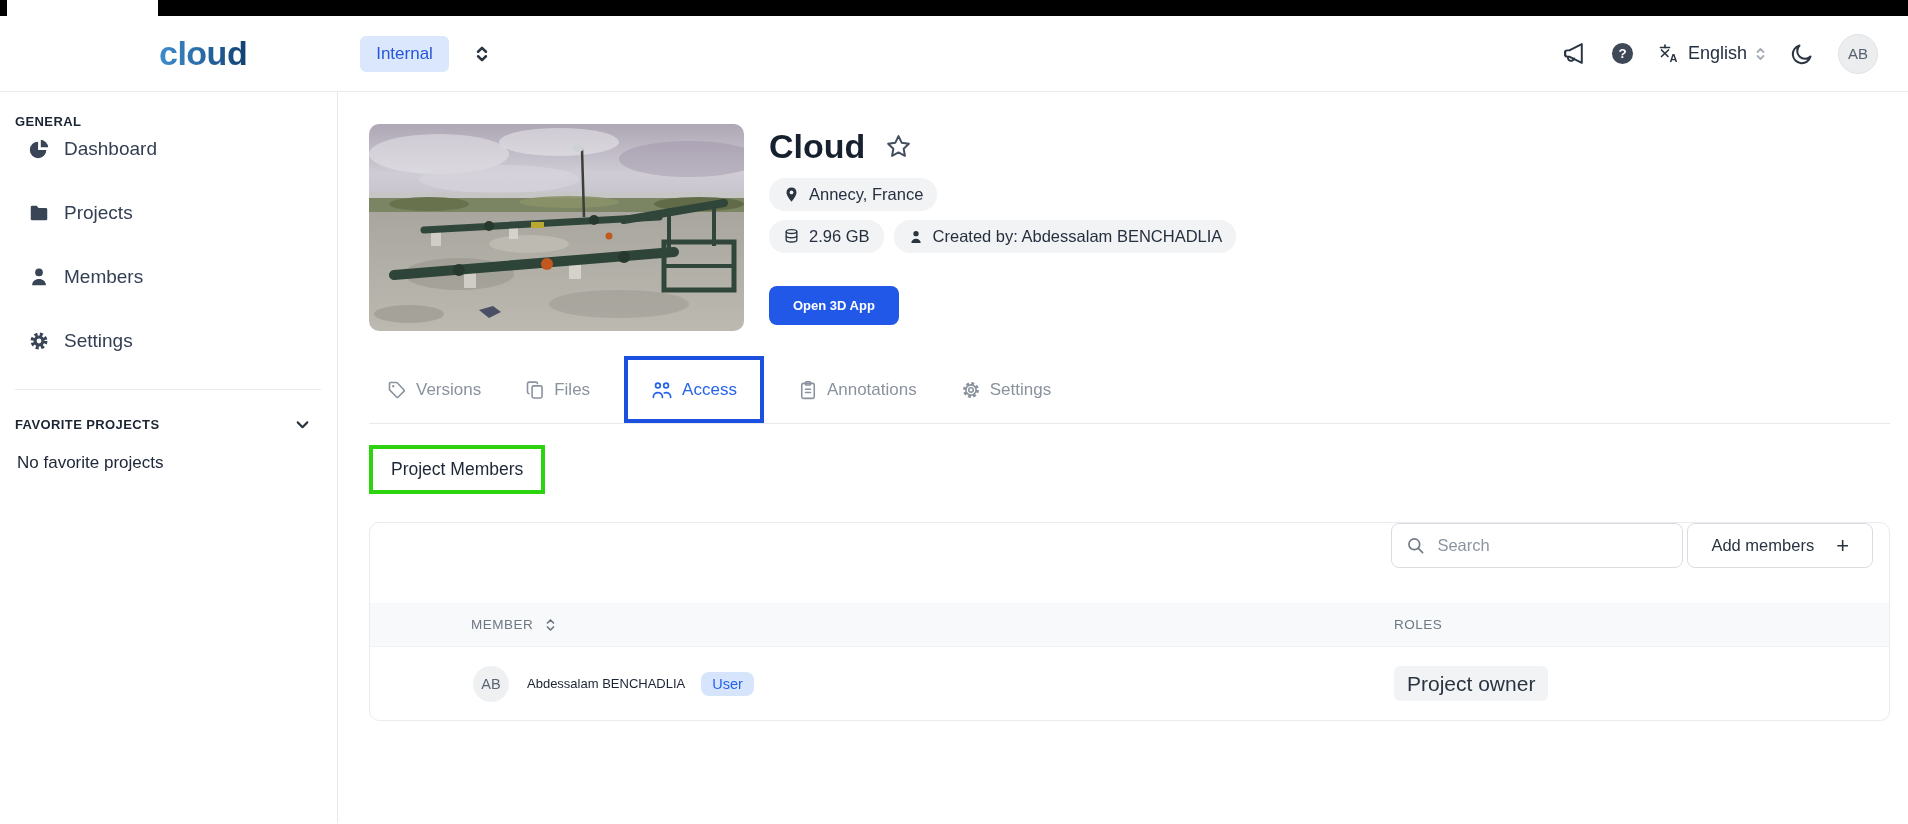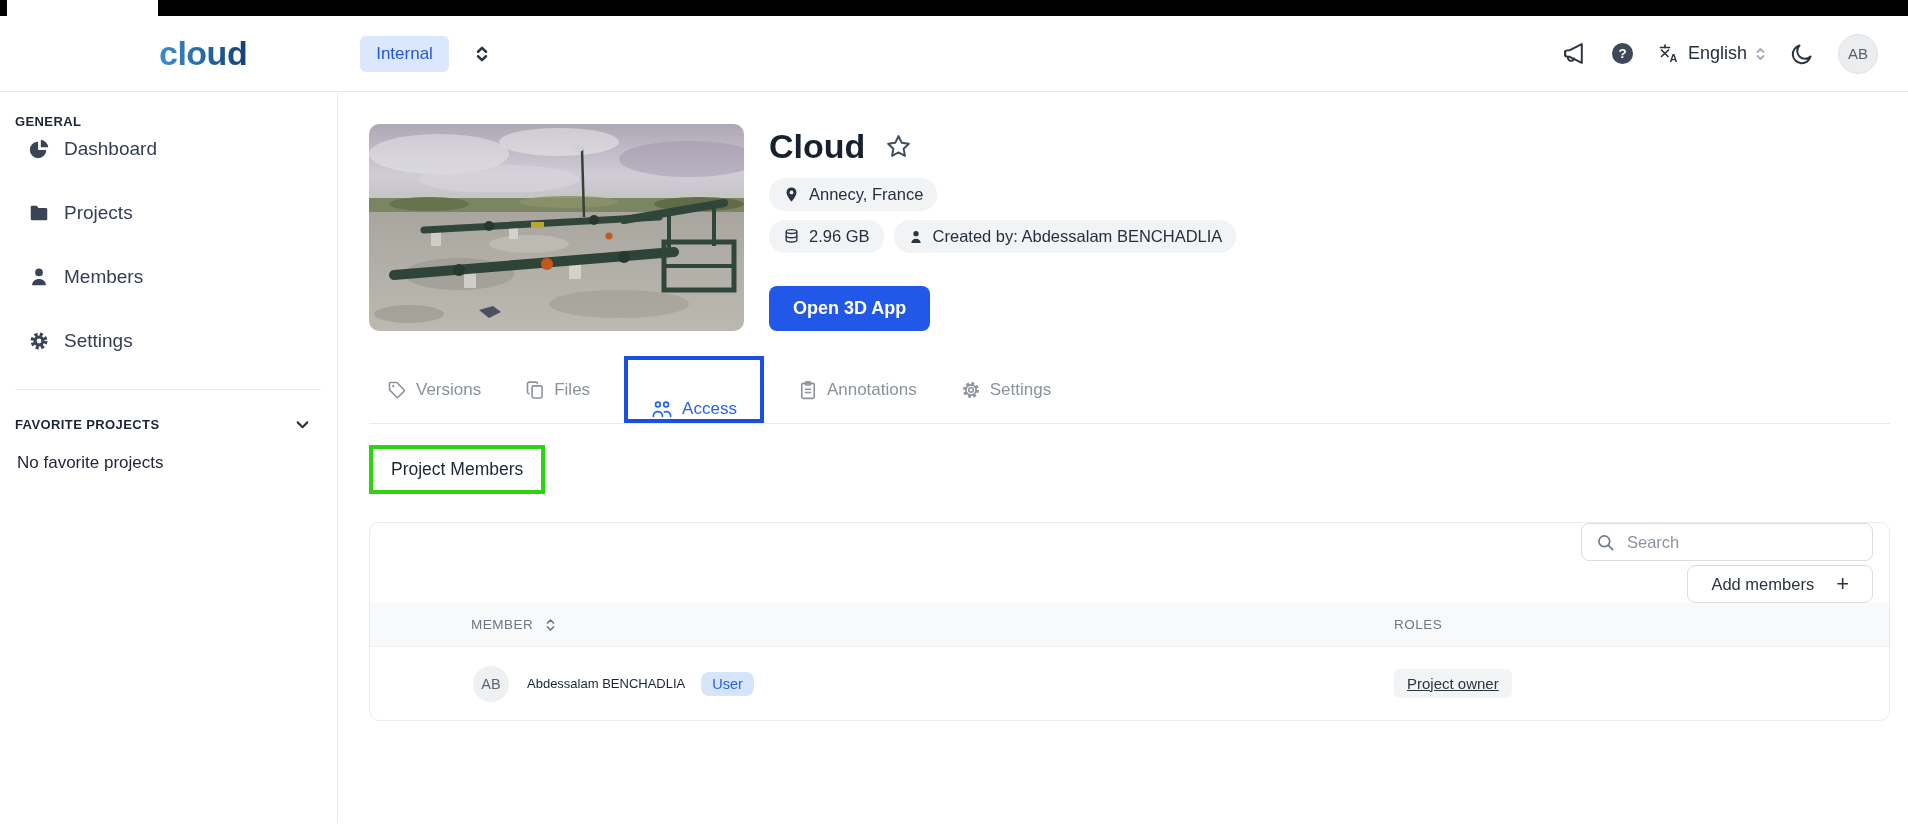--- a/index.html
+++ b/index.html
@@ -43,53 +43,53 @@
   .proj-header { display:flex; gap:25px; }
   .thumb { width:375px; height:207px; border-radius:10px; overflow:hidden; flex-shrink:0; }
   .proj-info { padding-top:2px; }
   .title-row { display:flex; align-items:center; gap:20px; }
   .proj-title { font-size:34px; font-weight:700; color:#16202e; line-height:40px; }
   .badge-row { display:flex; gap:10px; margin-top:12px; }
   .badge-row.second { margin-top:9px; }
   .gbadge { display:inline-flex; align-items:center; gap:9px; background:#f1f3f5; border-radius:16px;
     padding:7px 14px; font-size:16.5px; color:#27303f; height:33px; }
   .open-btn { margin-top:33px; display:inline-block; background:#2158e8; color:#fff; border:none; border-radius:8px;
-    font-size:18px; font-weight:700; padding:12px 24px; cursor:pointer; font-family:"Liberation Sans",sans-serif; }
+    font-size:13px; font-weight:700; padding:12px 24px; cursor:pointer; font-family:"Liberation Sans",sans-serif; }
 
   
   .tabs { margin-top:25px; display:flex; align-items:center; gap:44px; height:68px;
     border-bottom:1px solid #e7e9ec; padding-left:18px; position:relative; }
   .tab { display:flex; align-items:center; gap:9px; font-size:17px; color:#8a929e; cursor:pointer; height:100%; }
-  .tab.active { color:#2563eb; border:4px solid #1b4fe0; padding:0 23px; margin:0 -10px; background:#fff; z-index:2;align-items:flex-end; }
+  .tab.active { color:#2563eb; border:4px solid #1b4fe0; padding:0 23px; margin:0 -10px; background:#fff; z-index:2; }
 
   
   .section-box { display:inline-block; margin-top:21px; border:4px solid #2ed30f; padding:10px 18px; }
   .section-title { font-size:17.5px; color:#1d2736; }
 
   
   .card { margin-top:28px; border:1px solid #e9ebee; border-radius:10px; overflow:hidden; background:#fff; }
-  .card-toolbar { height:80px; display:flex; align-items:flex-end; justify-content:flex-end; gap:4px; padding:0 16px;flex-direction:column; }
+  .card-toolbar { height:80px; display:flex; align-items:flex-start; justify-content:flex-end; gap:4px; padding:0 16px; }
   .search-box { width:292px; height:45px; border:1px solid #d9dde2; border-radius:8px;
     display:flex; align-items:center; gap:12px; padding:0 14px; }
   .search-box input { border:none; outline:none; flex:1; font-size:16.5px; color:#27303f; font-family:"Liberation Sans",sans-serif; }
   .search-box input::placeholder { color:#8b95a1; }
   .add-btn { height:45px; display:flex; align-items:center; gap:22px; padding:0 23px;
     border:1px solid #d9dde2; border-radius:8px; background:#fff; cursor:pointer;
     font-size:16.5px; color:#2a3441; font-family:"Liberation Sans",sans-serif; }
   .add-btn .plus { font-size:22px; font-weight:400; line-height:1; color:#2a3441; }
   .thead { height:43px; background:#f8f9fa; display:grid; grid-template-columns:1fr 495px; align-items:center;
     font-size:13.5px; color:#6e7883; letter-spacing:0.5px; }
   .th-member { padding-left:101px; display:flex; align-items:center; gap:12px; cursor:pointer; }
   .trow { height:74px; display:grid; grid-template-columns:1fr 495px; align-items:center; border-top:1px solid #eef0f2; cursor:pointer; }
   .member-cell { padding-left:103px; display:flex; align-items:center; }
   .row-avatar { width:36px; height:36px; border-radius:50%; background:#eef0f2; color:#5c6575;
     display:flex; align-items:center; justify-content:center; font-size:14.5px; }
   .member-name { margin-left:18px; font-size:13px; font-weight:500; color:#1a2433; }
   .user-badge { margin-left:16px; background:#d7e5fc; color:#2563eb; font-size:14.5px; padding:4px 11px; border-radius:8px; }
-  .role-badge { justify-self:start; background:#f1f3f4; color:#2b3542; font-size:15px; padding:6px 13px; border-radius:6px;text-decoration:underline; }
+  .role-badge { justify-self:start; background:#f1f3f4; color:#2b3542; font-size:21px; padding:6px 13px; border-radius:6px; }
 
   svg { display:block; }
 </style>
 </head>
 <body>
 
 <div class="os-strip">
   <div class="notch"></div>
 </div>
 

